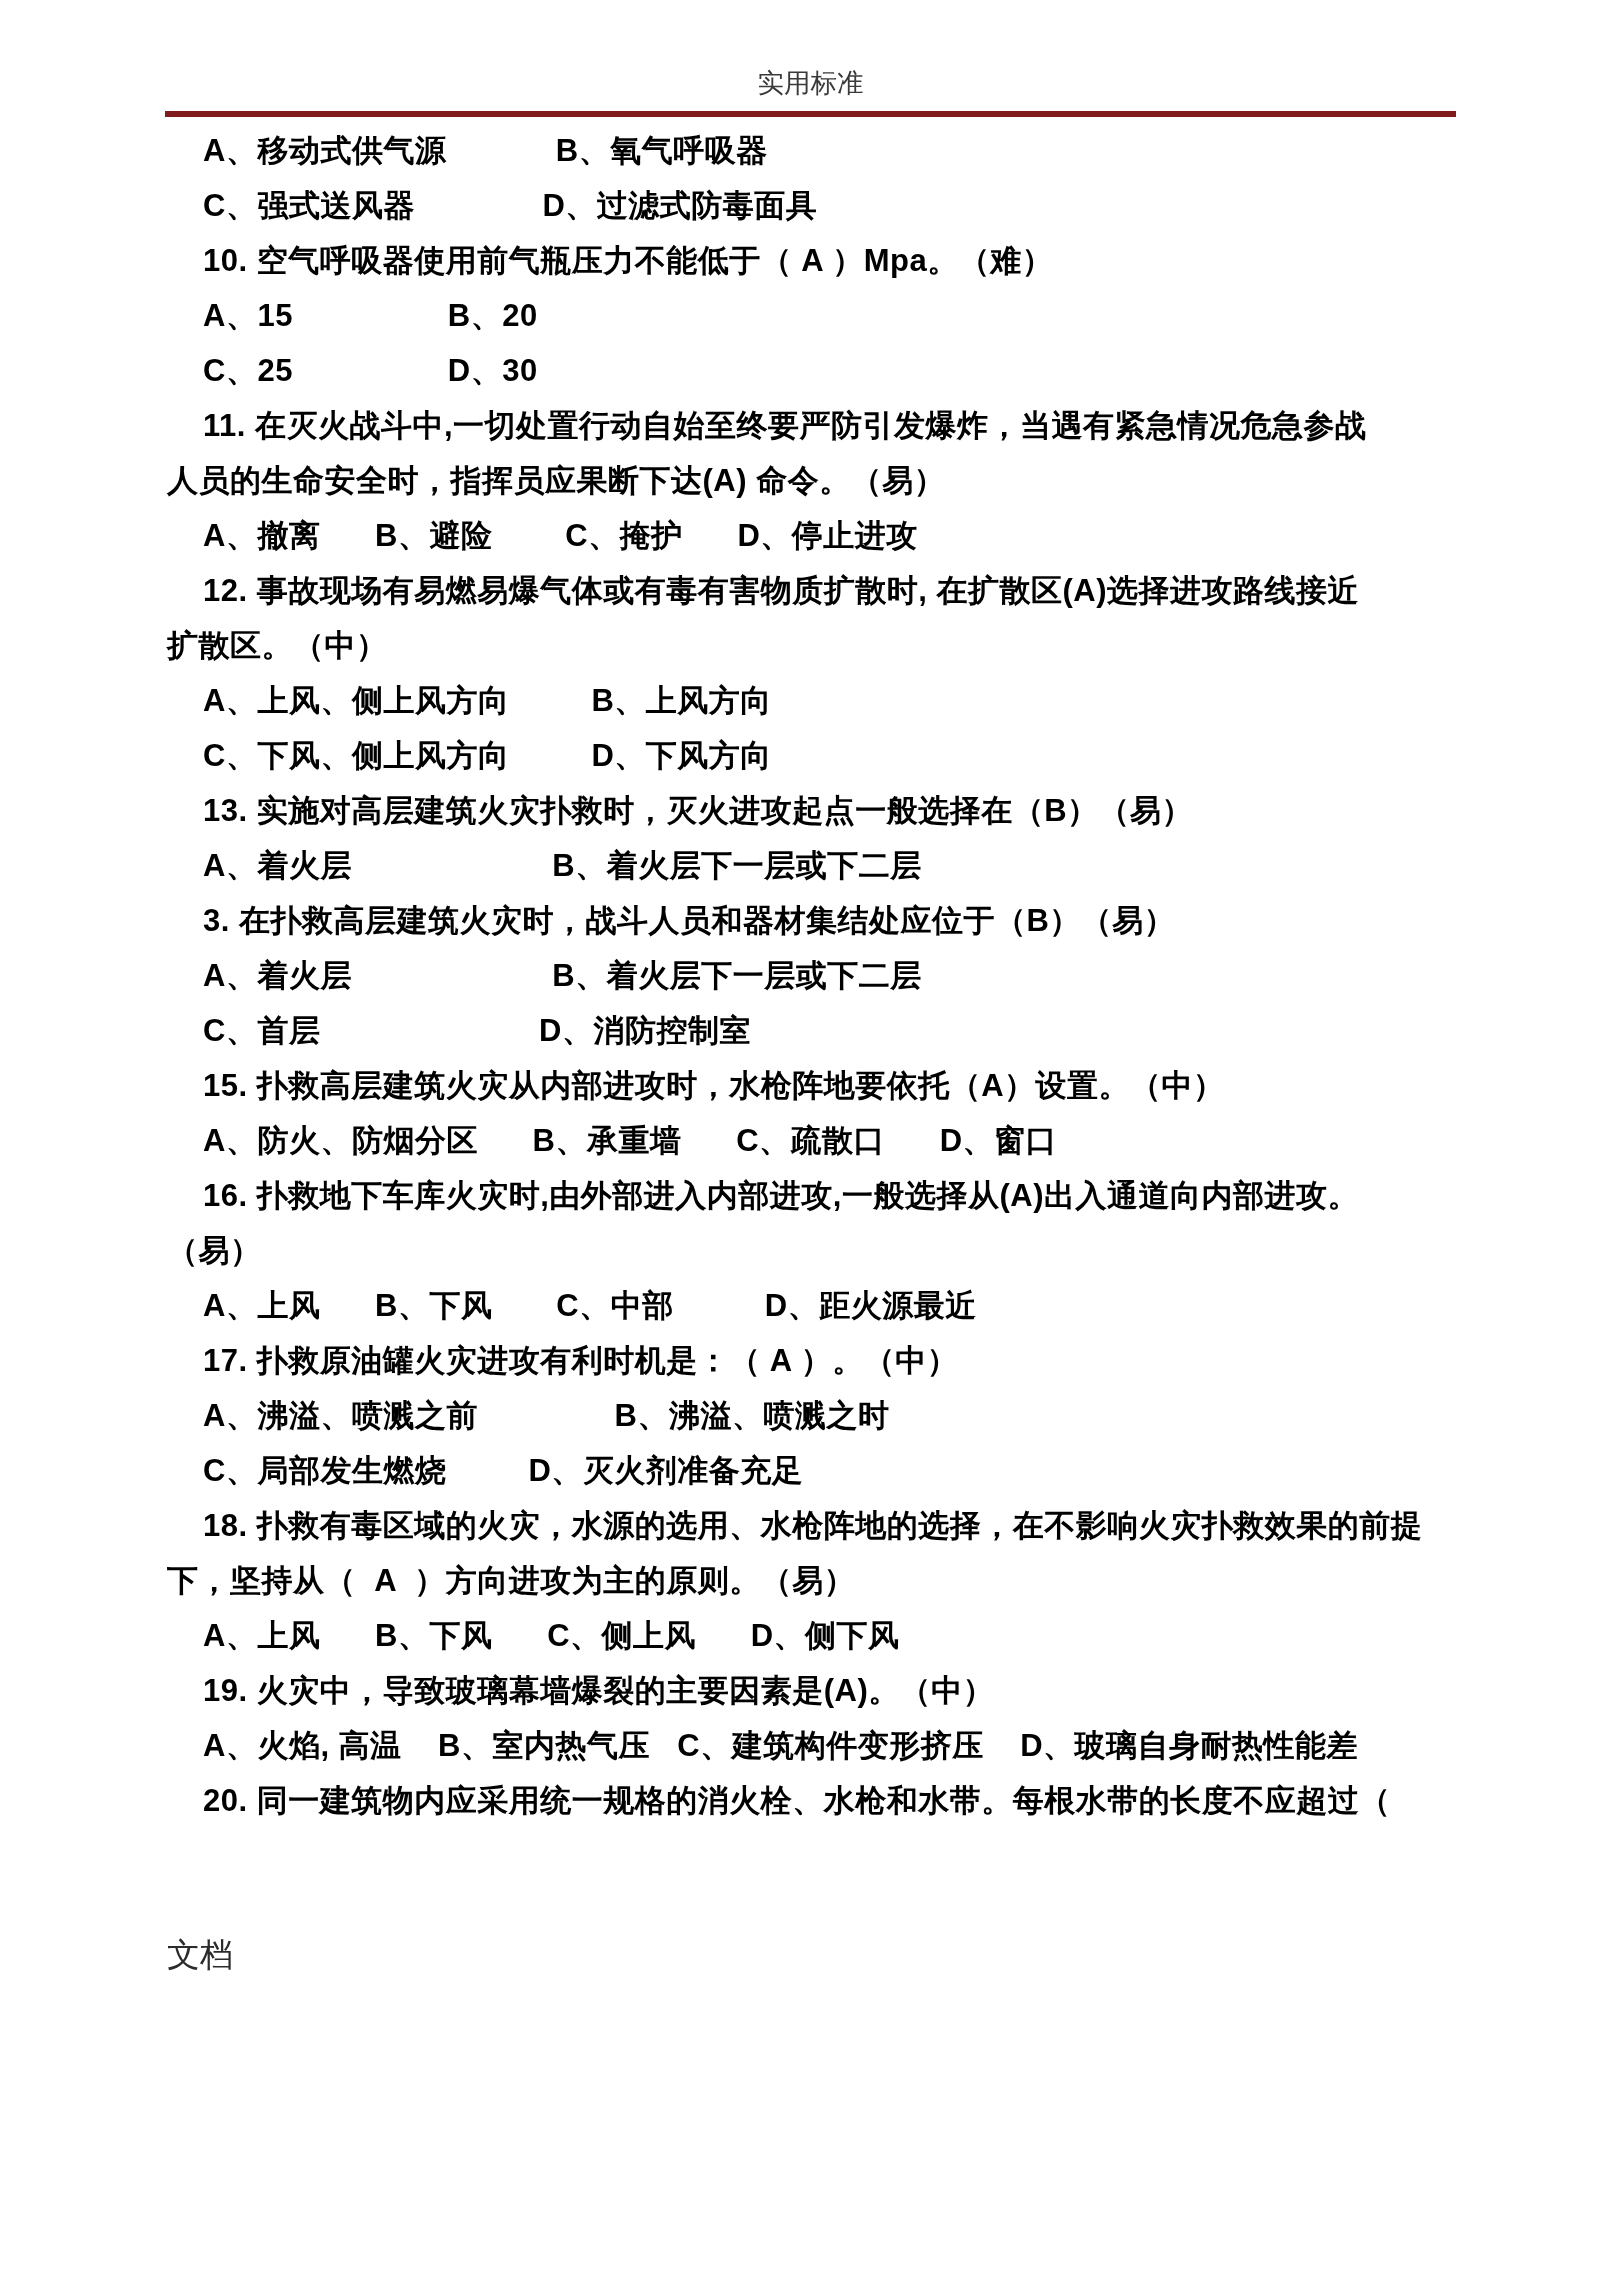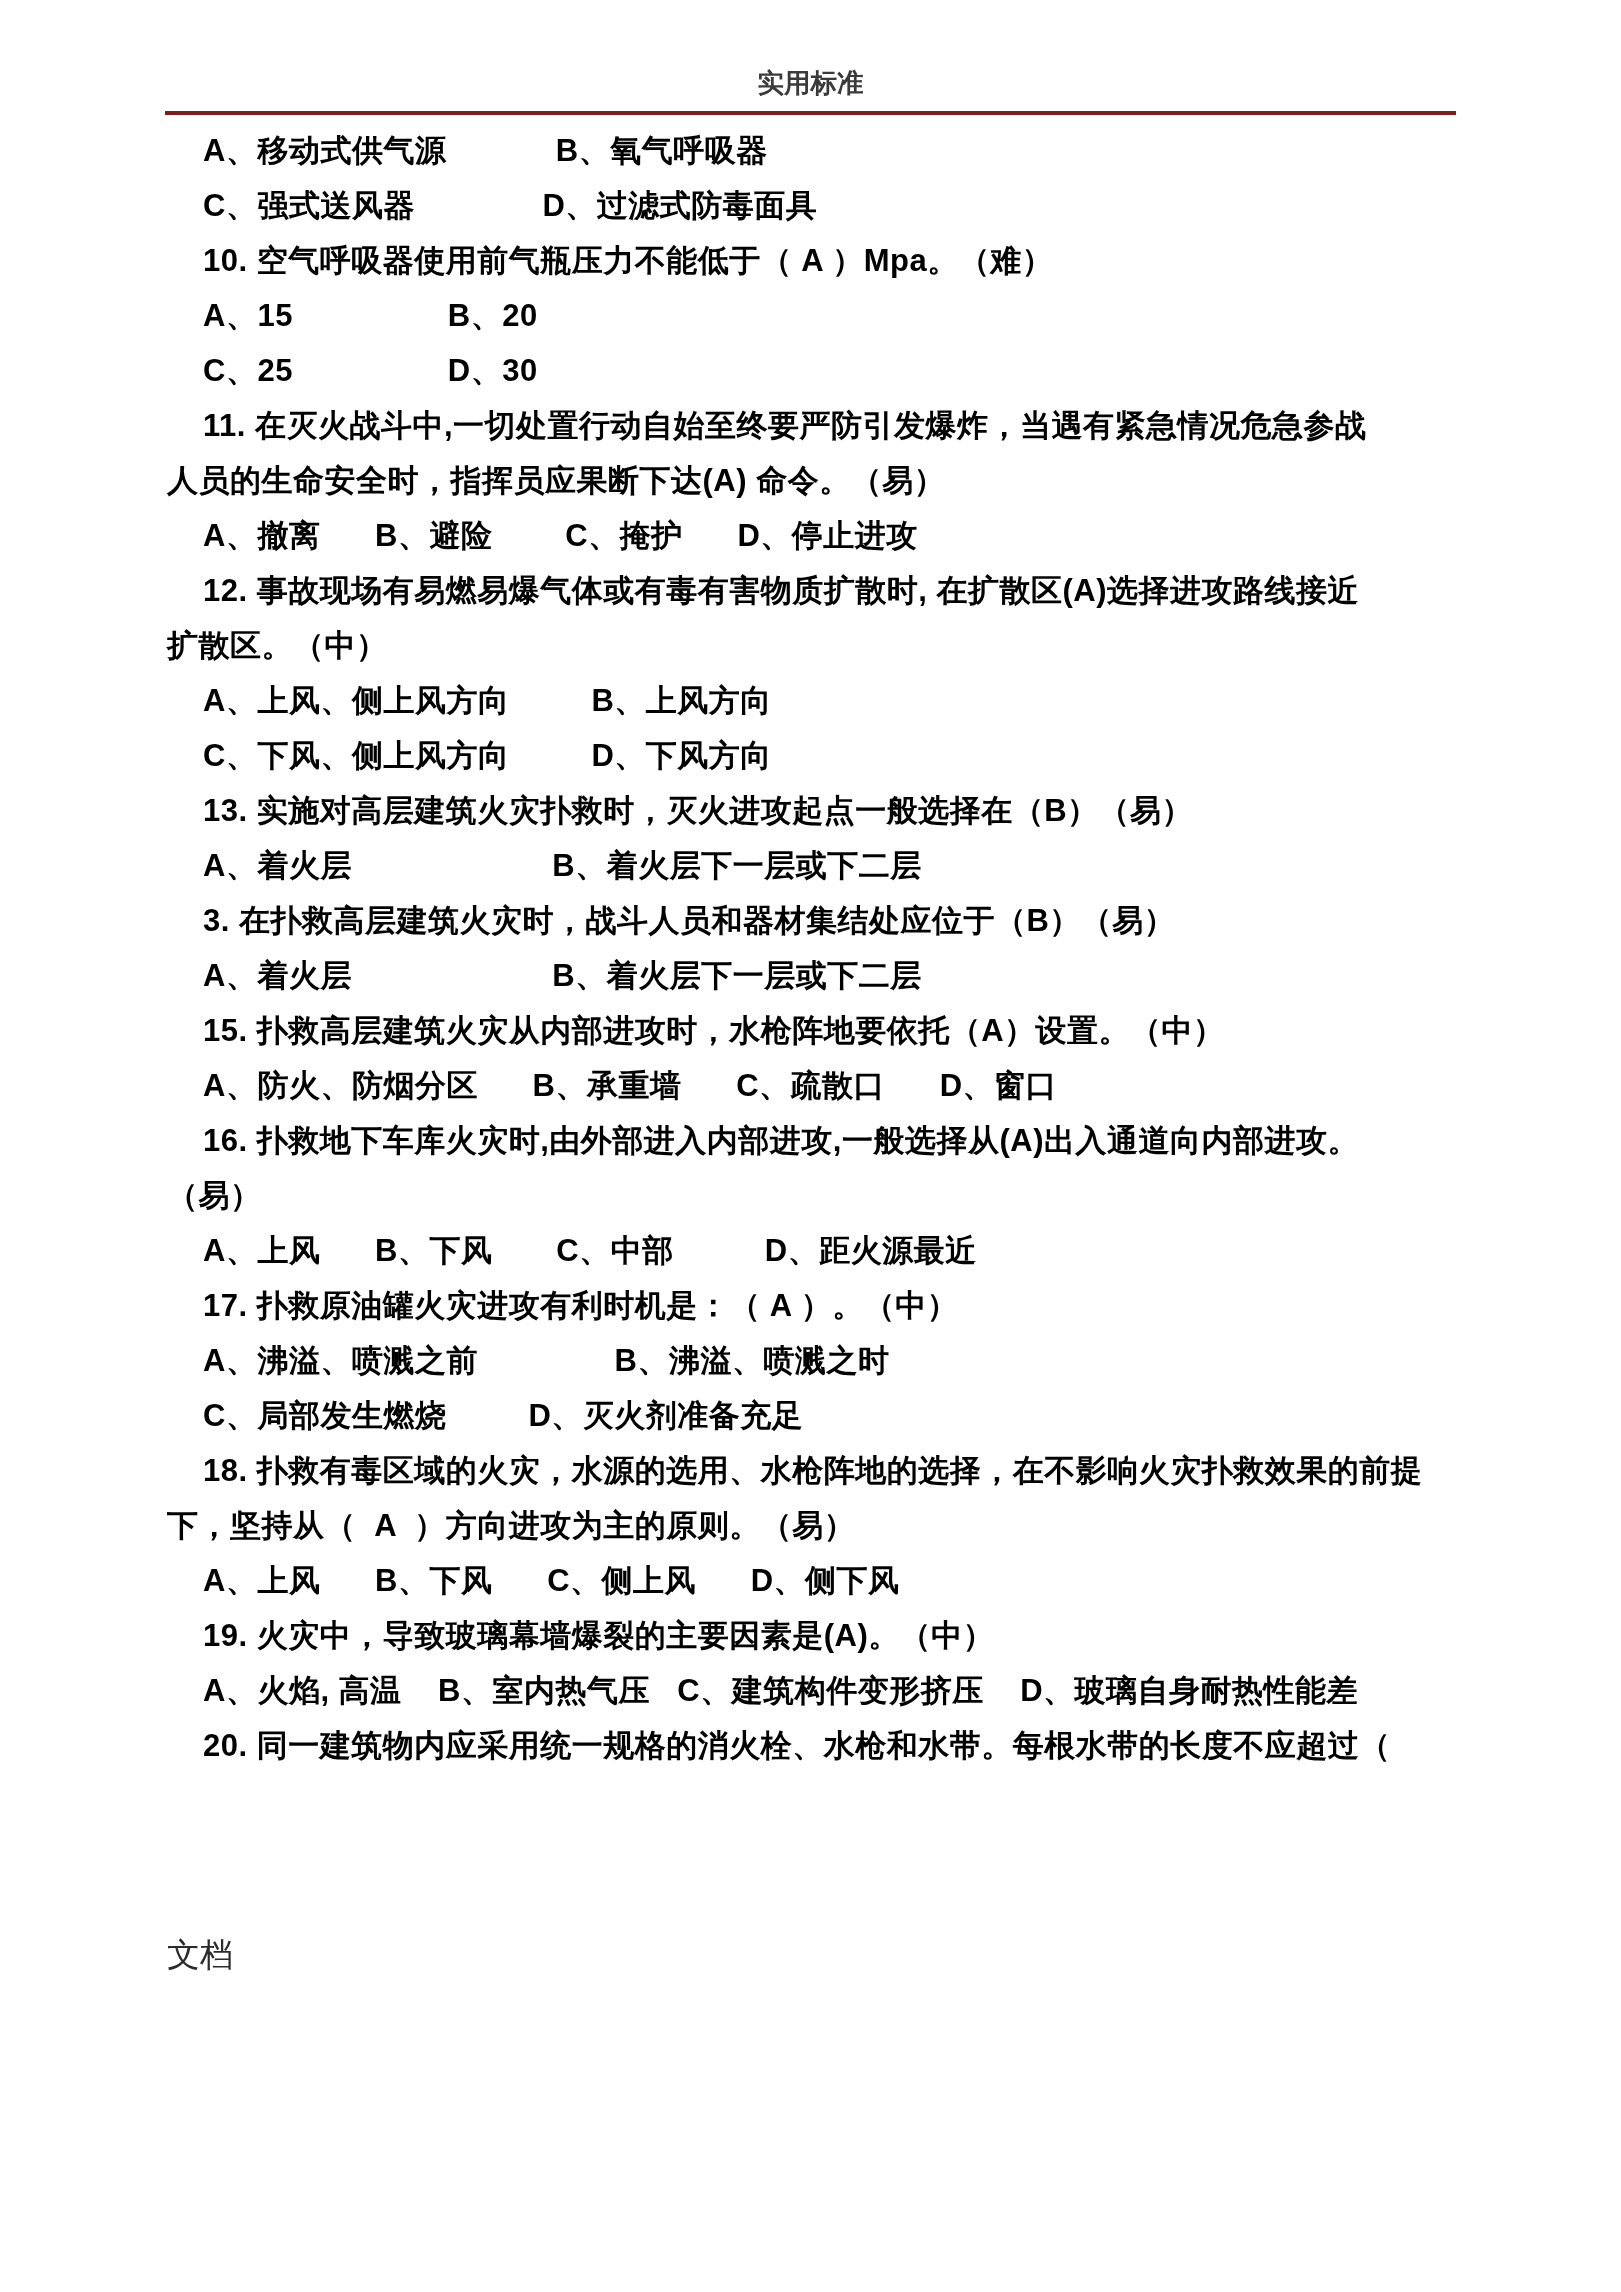--- a/index.html
+++ b/index.html
@@ -19,22 +19,21 @@
   }
   .header {
     position: absolute;
     top: 65px;
     left: 165px;
     right: 165px;
     text-align: center;
     font-size: 26.5px;
     color: #3a3a3a;
     padding-bottom: 9.8px;
-    border-bottom: 4px solid #7f1d1d;
-    font-weight: bold;
+    border-bottom: 6px solid #7f1d1d;
   }
   .content {
     position: absolute;
     top: 123px;
     left: 167px;
     right: 165px;
     font-weight: bold;
   }
   .line {
     font-size: 31px;
@@ -73,20 +72,21 @@
       <div class="line">人员的生命安全时，指挥员应果断下达(A) 命令。（易）</div>
       <div class="line indent">A、撤离      B、避险        C、掩护      D、停止进攻</div>
       <div class="line indent">12. 事故现场有易燃易爆气体或有毒有害物质扩散时, 在扩散区(A)选择进攻路线接近</div>
       <div class="line">扩散区。（中）</div>
       <div class="line indent">A、上风、侧上风方向         B、上风方向</div>
       <div class="line indent">C、下风、侧上风方向         D、下风方向</div>
       <div class="line indent">13. 实施对高层建筑火灾扑救时，灭火进攻起点一般选择在（B）（易）</div>
       <div class="line indent">A、着火层                      B、着火层下一层或下二层</div>
       <div class="line indent">3. 在扑救高层建筑火灾时，战斗人员和器材集结处应位于（B）（易）</div>
       <div class="line indent">A、着火层                      B、着火层下一层或下二层</div>
+      <div class="line indent">C、首层                        D、消防控制室</div>
       <div class="line indent">15. 扑救高层建筑火灾从内部进攻时，水枪阵地要依托（A）设置。（中）</div>
       <div class="line indent">A、防火、防烟分区      B、承重墙      C、疏散口      D、窗口</div>
       <div class="line indent">16. 扑救地下车库火灾时,由外部进入内部进攻,一般选择从(A)出入通道向内部进攻。</div>
       <div class="line">（易）</div>
       <div class="line indent">A、上风      B、下风       C、中部          D、距火源最近</div>
       <div class="line indent">17. 扑救原油罐火灾进攻有利时机是：（ A ）。（中）</div>
       <div class="line indent">A、沸溢、喷溅之前               B、沸溢、喷溅之时</div>
       <div class="line indent">C、局部发生燃烧         D、灭火剂准备充足</div>
       <div class="line indent">18. 扑救有毒区域的火灾，水源的选用、水枪阵地的选择，在不影响火灾扑救效果的前提</div>
       <div class="line">下，坚持从（  A  ）方向进攻为主的原则。（易）</div>

